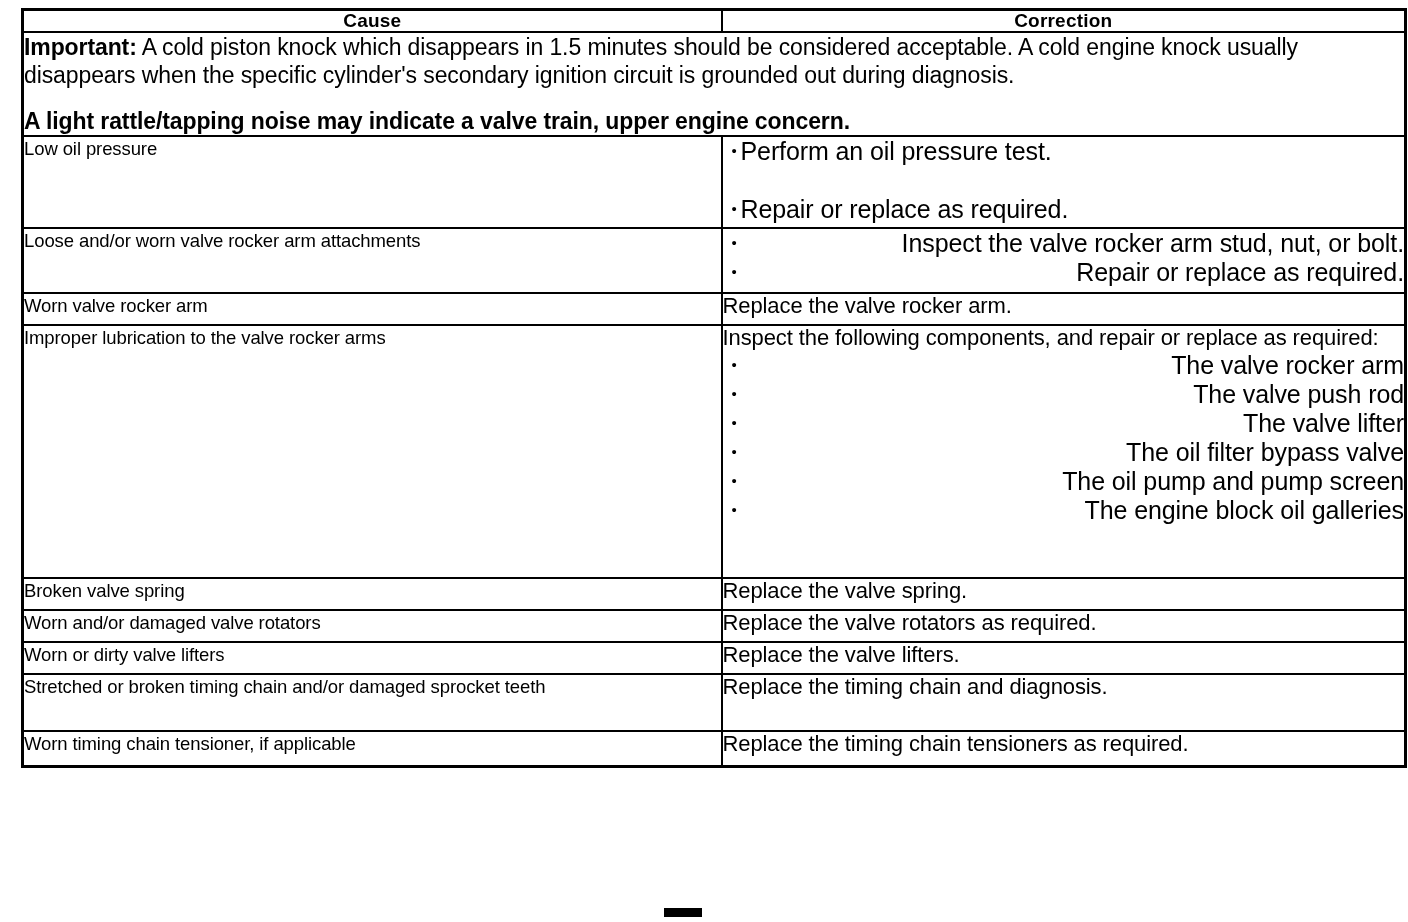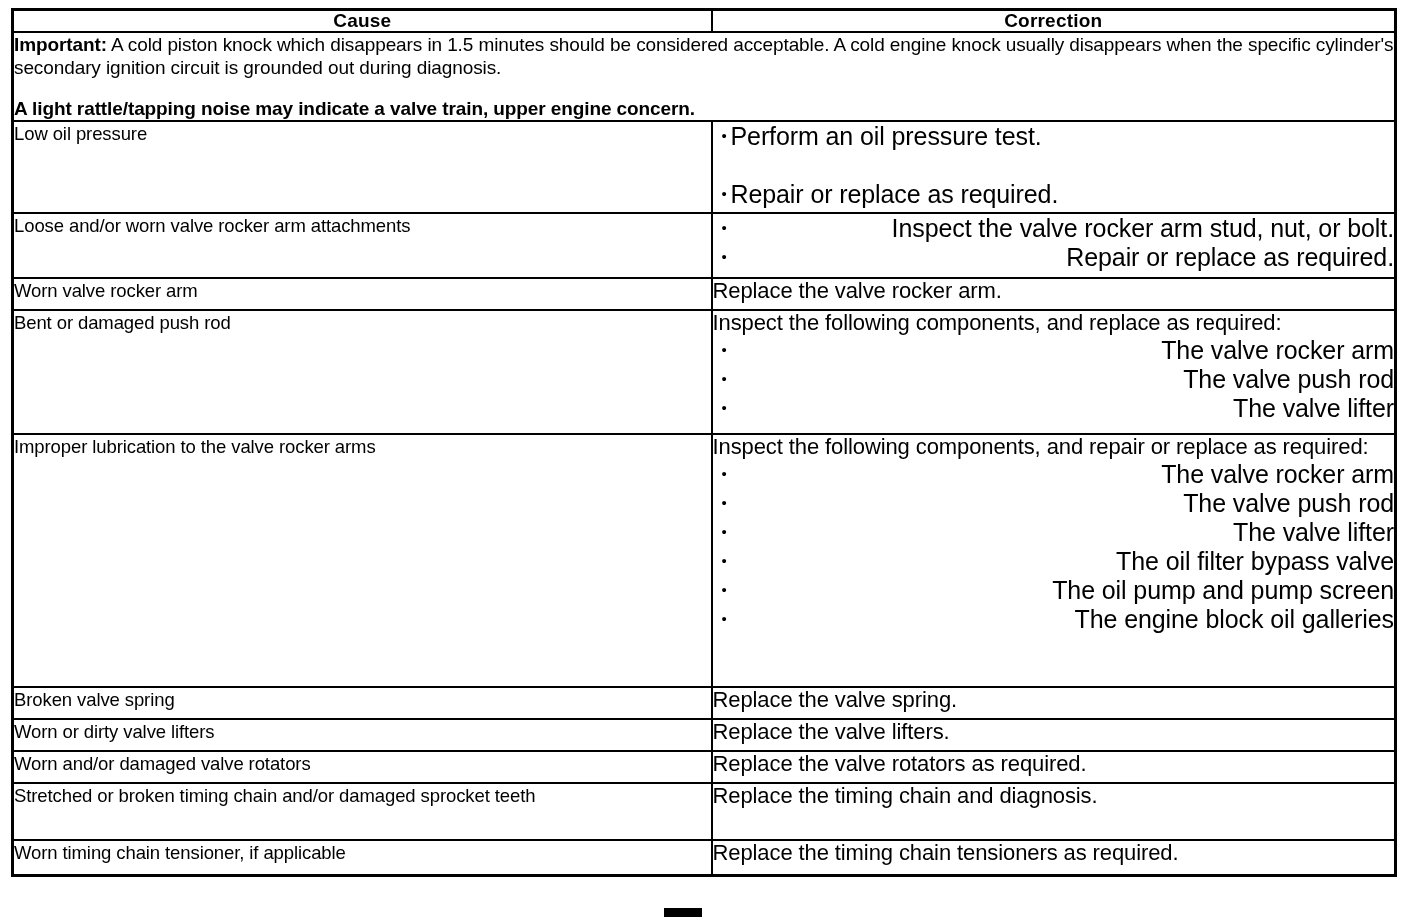--- a/index.html
+++ b/index.html
@@ -18,21 +18,21 @@
 
   .page {
     position: relative;
     width: 1408px;
     height: 922px;
     background: #ffffff;
   }
 
   .table-wrap {
     position: absolute;
-    left: 11px;
+    left: 21px;
     top: 8px;
     width: 1383px;
   }
 
   table.diag {
     border-collapse: collapse;
     table-layout: fixed;
     width: 1383px;
     border: 3px solid #000;
   }
@@ -56,22 +56,22 @@
     line-height: 20px;
     padding: 7px 0 7px 0;
     letter-spacing: 0.2px;
   }
 
   
   .note-cell {
     padding: 7px 12px 6px 12px;
   }
   .note-p {
-    font-size: 19px;
-    line-height: 23px;
+    font-size: 23px;
+    line-height: 28px;
     margin: 0 0 0 0;
     letter-spacing: -0.1px;
   }
   .note-p + .note-p {
     margin-top: 18px;
   }
   .note-p b { font-weight: bold; }
   .note-p.strongish { font-weight: 600; }
 
   
@@ -192,33 +192,20 @@
 
         <tr class="row-h-worn">
           <td class="cause-cell">
             <span>Worn valve rocker arm</span>
           </td>
           <td class="corr-cell">
             <p class="corr-lead">Replace the valve rocker arm.</p>
           </td>
         </tr>
 
-        <tr class="row-h-bent">
-          <td class="cause-cell">
-            <span>Bent or damaged push rod</span>
-          </td>
-          <td class="corr-cell">
-            <p class="corr-lead">Inspect the following components, and replace as required:</p>
-            <ul class="corr-list tight sub">
-              <li>The valve rocker arm</li>
-              <li>The valve push rod</li>
-              <li>The valve lifter</li>
-            </ul>
-          </td>
-        </tr>
 
         <tr class="row-h-improp">
           <td class="cause-cell">
             <span>Improper lubrication to the valve rocker arms</span>
           </td>
           <td class="corr-cell">
             <p class="corr-lead">Inspect the following components, and repair or replace as required:</p>
             <ul class="corr-list tight sub">
               <li>The valve rocker arm</li>
               <li>The valve push rod</li>
@@ -234,33 +221,33 @@
           <td class="cause-cell">
             <span>Broken valve spring</span>
           </td>
           <td class="corr-cell">
             <p class="corr-lead">Replace the valve spring.</p>
           </td>
         </tr>
 
         <tr class="row-h-small">
           <td class="cause-cell">
+            <span>Worn and/or damaged valve rotators</span>
+          </td>
+          <td class="corr-cell">
+            <p class="corr-lead">Replace the valve rotators as required.</p>
+          </td>
+        </tr>
+
+        <tr class="row-h-small">
+          <td class="cause-cell">
             <span>Worn or dirty valve lifters</span>
           </td>
           <td class="corr-cell">
             <p class="corr-lead">Replace the valve lifters.</p>
-          </td>
-        </tr>
-
-        <tr class="row-h-small">
-          <td class="cause-cell">
-            <span>Worn and/or damaged valve rotators</span>
-          </td>
-          <td class="corr-cell">
-            <p class="corr-lead">Replace the valve rotators as required.</p>
           </td>
         </tr>
 
         <tr class="row-h-stretch">
           <td class="cause-cell cause-two-line">
             <span>Stretched or broken timing chain and/or damaged sprocket teeth</span>
           </td>
           <td class="corr-cell">
             <p class="corr-lead">Replace the timing chain and diagnosis.</p>
           </td>

